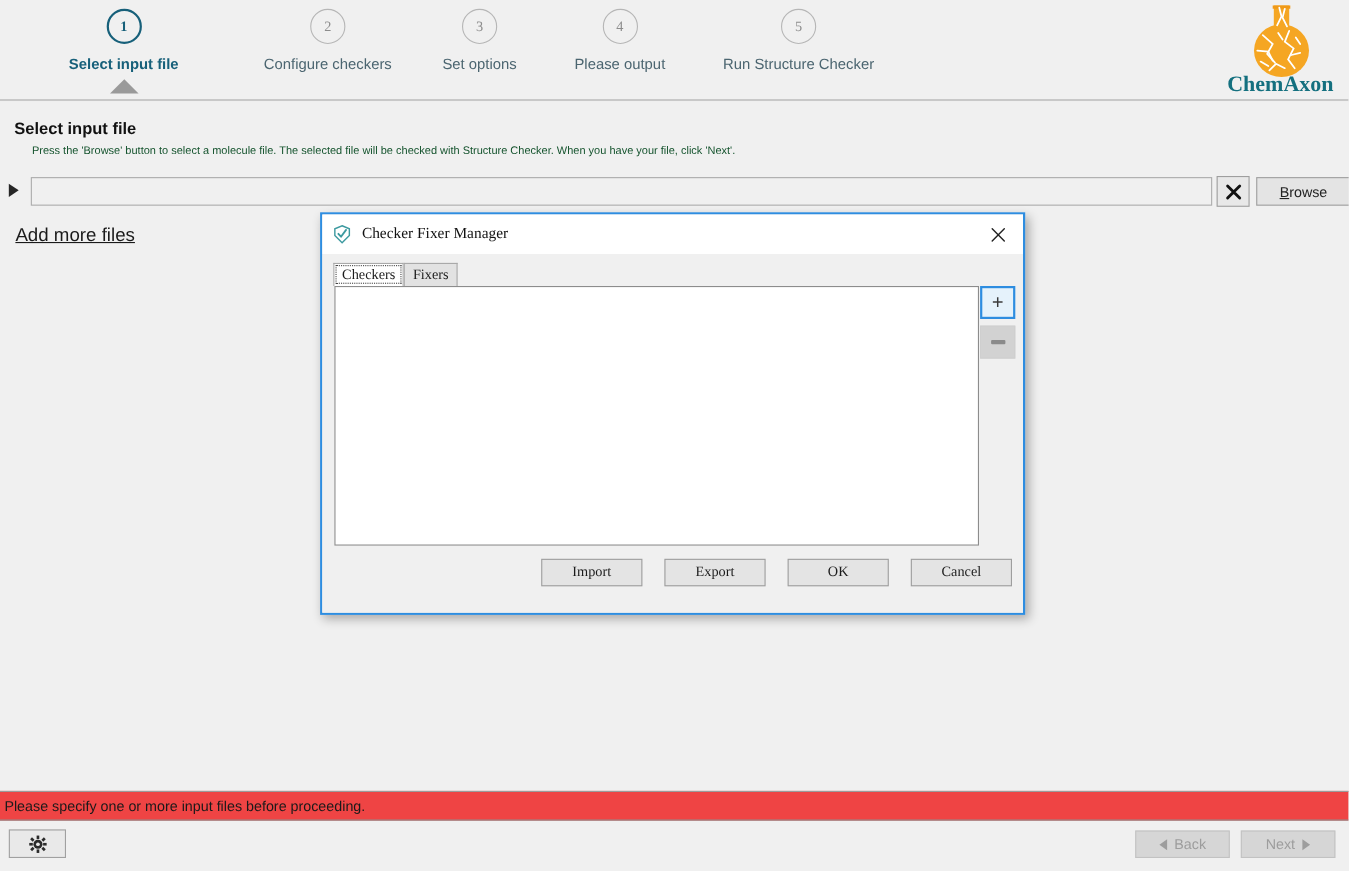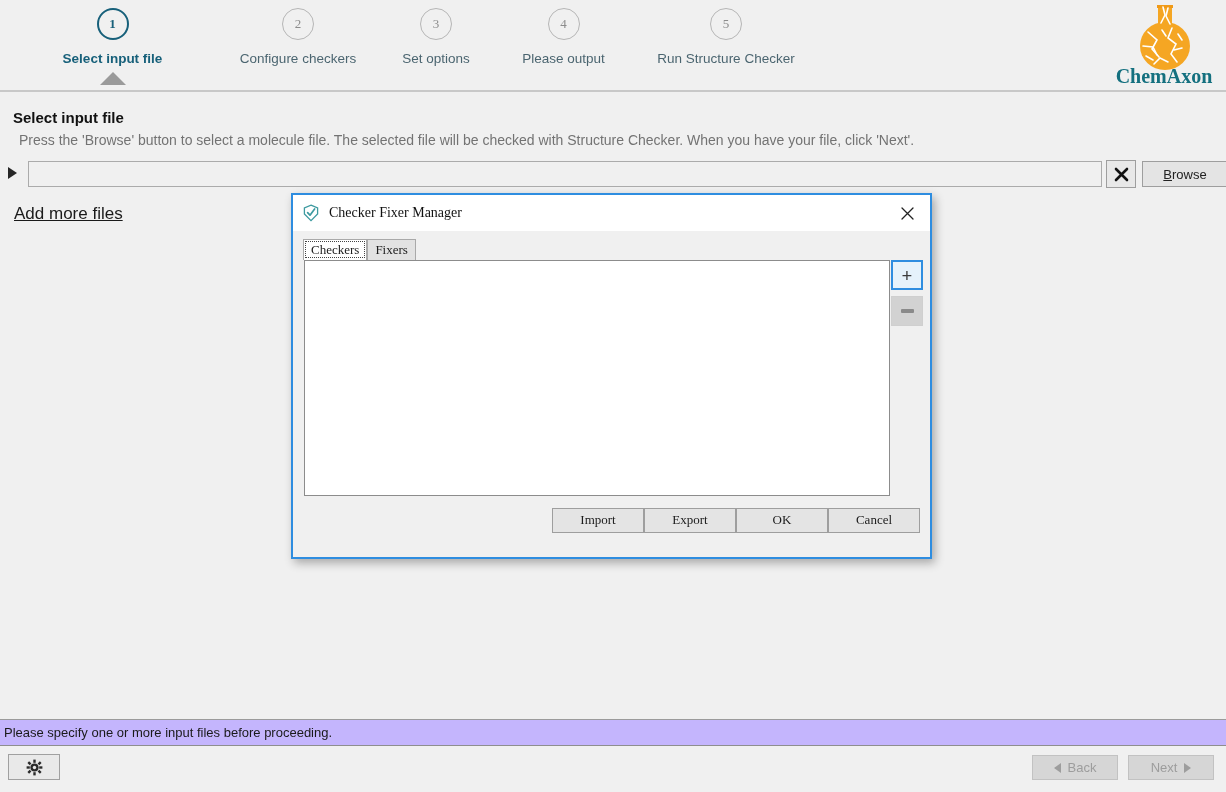--- a/index.html
+++ b/index.html
@@ -106,23 +106,23 @@
   }
   #page-title {
     position: absolute;
     left: 13px; top: 17px;
     font-size: 15px;
     font-weight: bold;
     color: #111;
   }
   #page-subtitle {
     position: absolute;
-    left: 19px; top: 40px;
-    font-size: 14px;
-    color: #737373;
+    left: 29px; top: 40px;
+    font-size: 10px;
+    color: #14532d;
     white-space: nowrap;
   }
   #file-row {
     position: absolute;
     left: 6px; top: 68px;
     width: 1216px;
     height: 28px;
   }
   #expand-triangle {
     position: absolute;
@@ -183,21 +183,21 @@
     cursor: pointer;
   }
 
   
   #status-bar {
     position: absolute;
     left: 0; top: 719px;
     width: 1226px;
     height: 27px;
     box-sizing: border-box;
-    background: #c4b5fd;
+    background: #ef4444;
     border-top: 1px solid #9b9b9b;
     border-bottom: 1px solid #8e8e8e;
     display: flex;
     align-items: center;
   }
   #status-message {
     margin-left: 4px;
     font-size: 13px;
     color: #1a1a1a;
   }
@@ -375,21 +375,21 @@
     border-radius: 1px;
   }
   #dialog-buttons {
     position: absolute;
     left: 0; top: 272px;
     width: 637px;
     height: 34px;
     display: flex;
     justify-content: flex-end;
     align-items: center;
-    gap: 0;
+    gap: 20px;
     padding-right: 10px;
     box-sizing: border-box;
   }
   .dlg-btn {
     width: 92px;
     height: 25px;
     box-sizing: border-box;
     border: 1px solid #9e9e9e;
     background: #e4e4e4;
     display: flex;

